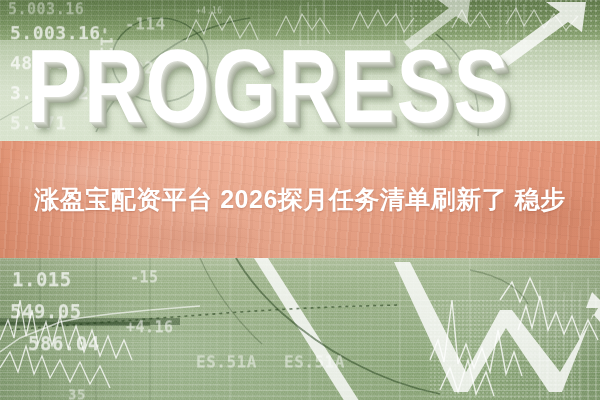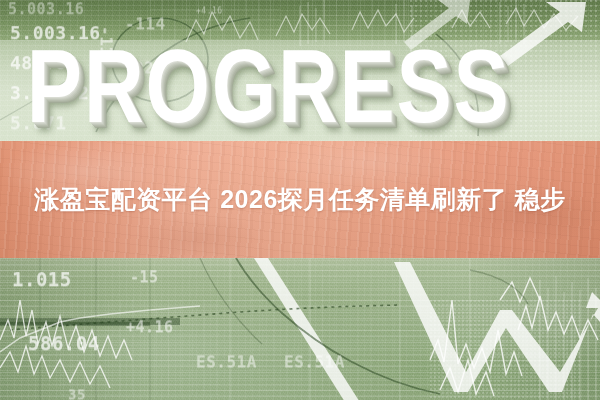--- a/index.html
+++ b/index.html
@@ -382,20 +382,21 @@
   <div class="nums" style="left:10px; top:22px; font-size:18px;">5.003.16</div>
   <div class="nums" style="left:10px; top:52px; font-size:18px;">487.03</div>
   <div class="nums" style="left:10px; top:82px; font-size:18px;">3.691.25</div>
   <div class="nums dim" style="left:10px; top:112px; font-size:18px;">5.871</div>
   <div class="nums dim" style="left:116px; top:26px; font-size:16px; transform:rotate(90deg); transform-origin:left top;">-114</div>
   <div class="nums faint" style="left:125px; top:14px; font-size:16px;">-114</div>
   <div class="nums faint" style="left:124px; top:58px; font-size:16px;">-22</div>
   <div class="nums faint tiny" style="left:196px; top:6px;">+4.16</div>
 
   <div class="nums" style="left:12px; top:268px; font-size:19px;">1.015</div>
+  <div class="nums" style="left:10px; top:300px; font-size:19px;">549.05</div>
   <div class="nums" style="left:8px;  top:332px; font-size:19px;margin-left:20px;">586.04</div>
   <div class="nums dim" style="left:130px; top:268px; font-size:15px;">-15</div>
   <div class="nums dim" style="left:126px; top:318px; font-size:15px;">+4.16</div>
   <div class="nums faint" style="left:196px; top:352px; font-size:16px;">ES.51A</div>
   <div class="nums faint" style="left:284px; top:352px; font-size:16px;">ES.51A</div>
   <div class="nums faint" style="left:68px;  top:386px; font-size:14px;">35</div>
 
   <div class="ellipse-mark" style="left:112px; top:18px; width:96px; height:84px; opacity:.0;"></div>
 
   <div class="grain"></div>

